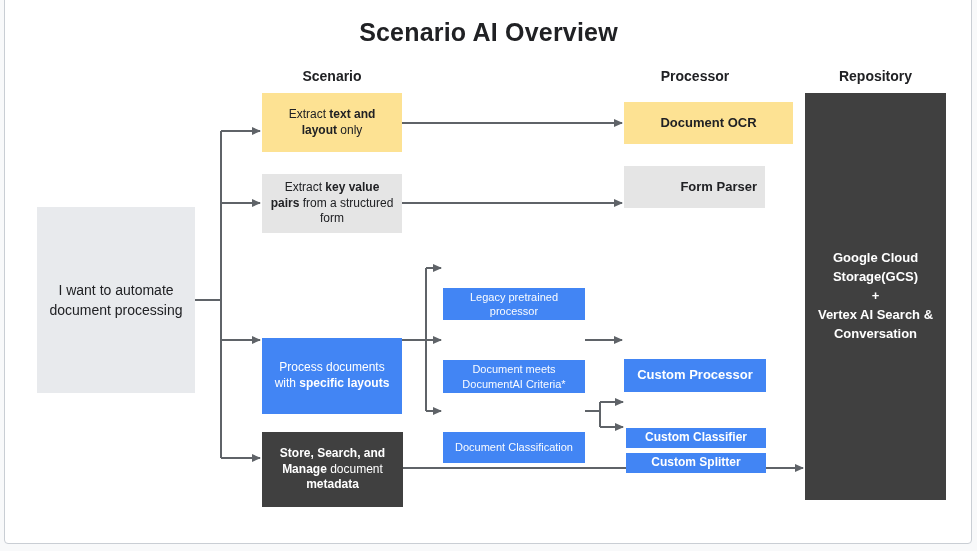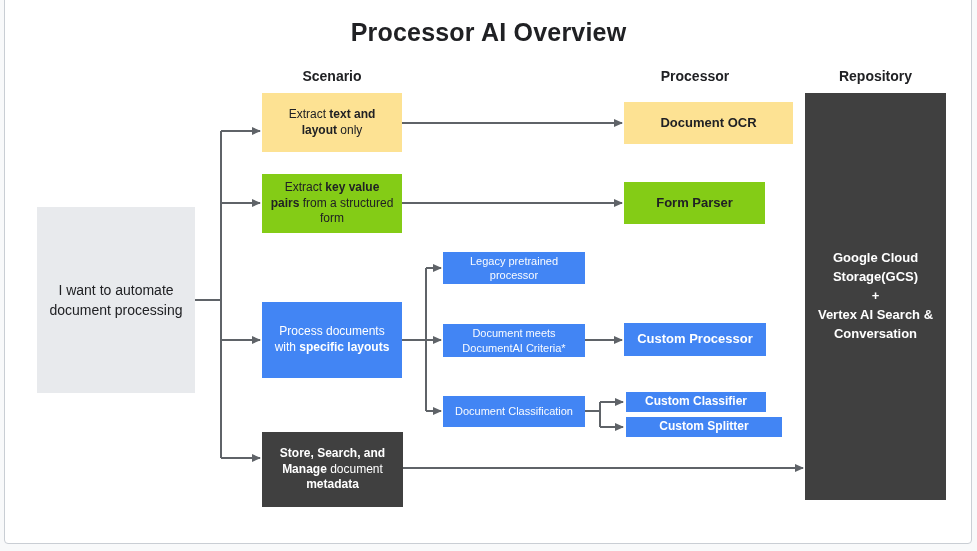--- a/index.html
+++ b/index.html
@@ -16,36 +16,36 @@
     left:0;top:18px;width:977px;text-align:center;
     font-size:25px;font-weight:600;letter-spacing:.2px;
   }
   .col-header{font-size:14px;font-weight:700;text-align:center;top:68px;}
   .node{
     display:flex;align-items:center;justify-content:center;text-align:center;
     font-size:12px;line-height:1.3;padding:4px 8px;
   }
   .gray-box{background:#e8eaed;font-size:14px;line-height:1.45;padding:6px 12px;}
   .yellow{background:#fde293;}
-  .green{background:#84cc16;}
-  .blue{background:#4285f4;color:#ffffff;}
+  .green{background:#e5e5e5;}
+  .blue{background:#4285f4;color:#ffffff;margin-top:36px;}
   .darkblue{background:#404040;color:#ffffff;text-align:center;}
   .proc{font-size:13px;font-weight:700;}
   .decision{font-size:11px;color:rgba(255,255,255,.97);line-height:1.3;}
   .small-proc{font-size:12px;font-weight:700;}
   .repo{flex-direction:column;font-size:13px;font-weight:700;line-height:1.45;}
   svg{position:absolute;left:0;top:0;pointer-events:none;}
 </style>
 </head>
 <body>
 
 <div class="stage">
   <div class="frame"></div>
 
-  <div class="abs title">Processor AI Overview</div>
+  <div class="abs title">Scenario AI Overview</div>
 
   <div class="abs col-header" style="left:262px;width:140px;">Scenario</div>
   <div class="abs col-header" style="left:624px;width:142px;">Processor</div>
   <div class="abs col-header" style="left:805px;width:141px;">Repository</div>
 
   <svg width="977" height="551">
     <defs>
       <marker id="ah" markerUnits="userSpaceOnUse" markerWidth="9" markerHeight="8" refX="8" refY="4" orient="auto">
         <path d="M0,0 L9,4 L0,8 Z" fill="#5F6368"></path>
       </marker>
@@ -102,33 +102,33 @@
   </div>
 
   <div class="abs node blue decision" style="left:443px;top:396px;width:142px;height:31px;">
     <span>Document Classification</span>
   </div>
 
   <div class="abs node yellow proc" style="left:624px;top:102px;width:169px;height:42px;">
     <span>Document OCR</span>
   </div>
 
-  <div class="abs node green proc" style="left:624px;top:182px;width:141px;height:42px;">
+  <div class="abs node green proc" style="left:624px;top:166px;width:141px;height:42px;justify-content:flex-end;">
     <span>Form Parser</span>
   </div>
 
   <div class="abs node blue proc" style="left:624px;top:323px;width:142px;height:33px;">
     <span>Custom Processor</span>
   </div>
 
   <div class="abs node blue small-proc" style="left:626px;top:392px;width:140px;height:20px;">
     <span>Custom Classifier</span>
   </div>
 
-  <div class="abs node blue small-proc" style="left:626px;top:417px;width:156px;height:20px;">
+  <div class="abs node blue small-proc" style="left:626px;top:417px;width:140px;height:20px;">
     <span>Custom Splitter</span>
   </div>
 
   <div class="abs node darkblue repo" style="left:805px;top:93px;width:141px;height:407px;">
     <div>Google Cloud Storage(GCS)</div>
     <div>+</div>
     <div>Vertex AI Search &amp; Conversation</div>
   </div>
 </div>
 

